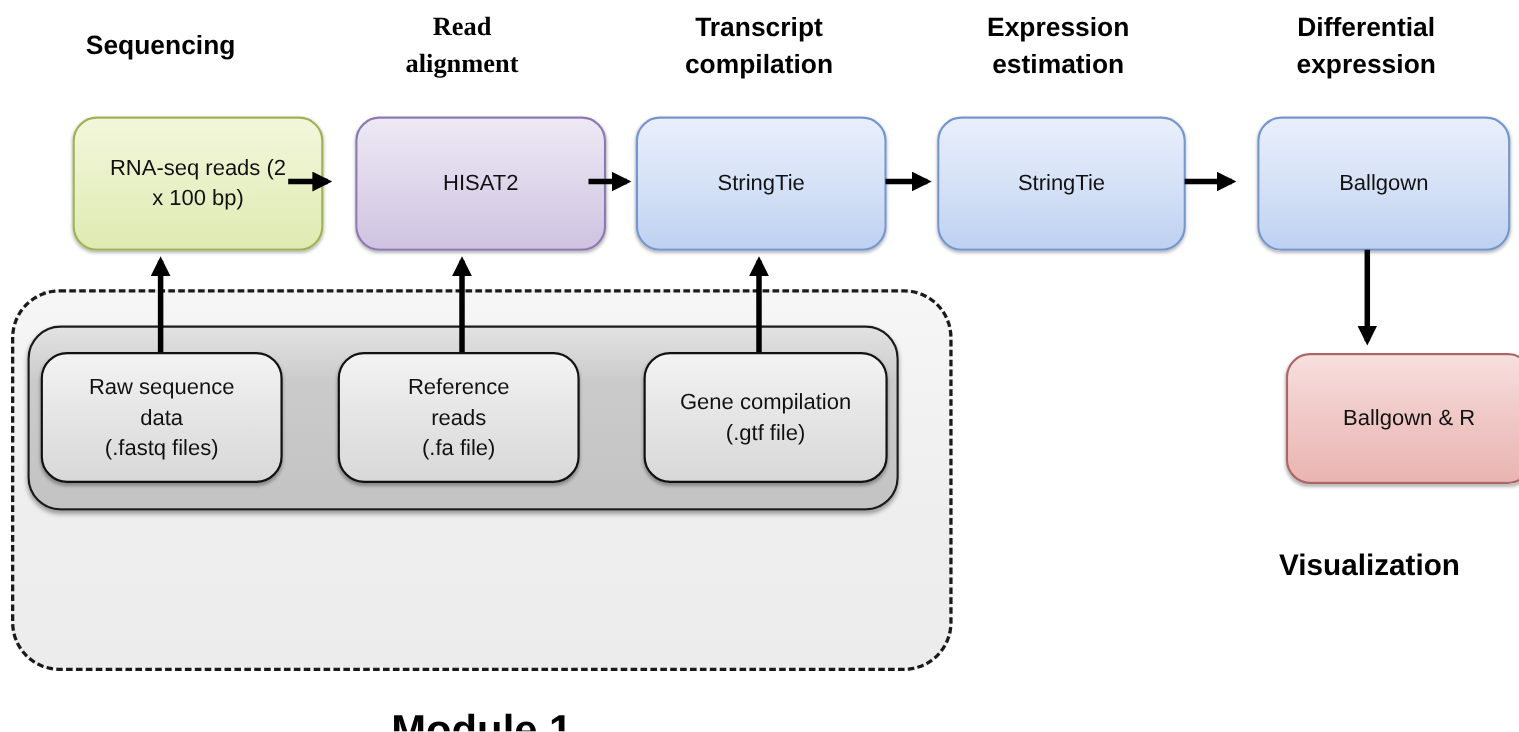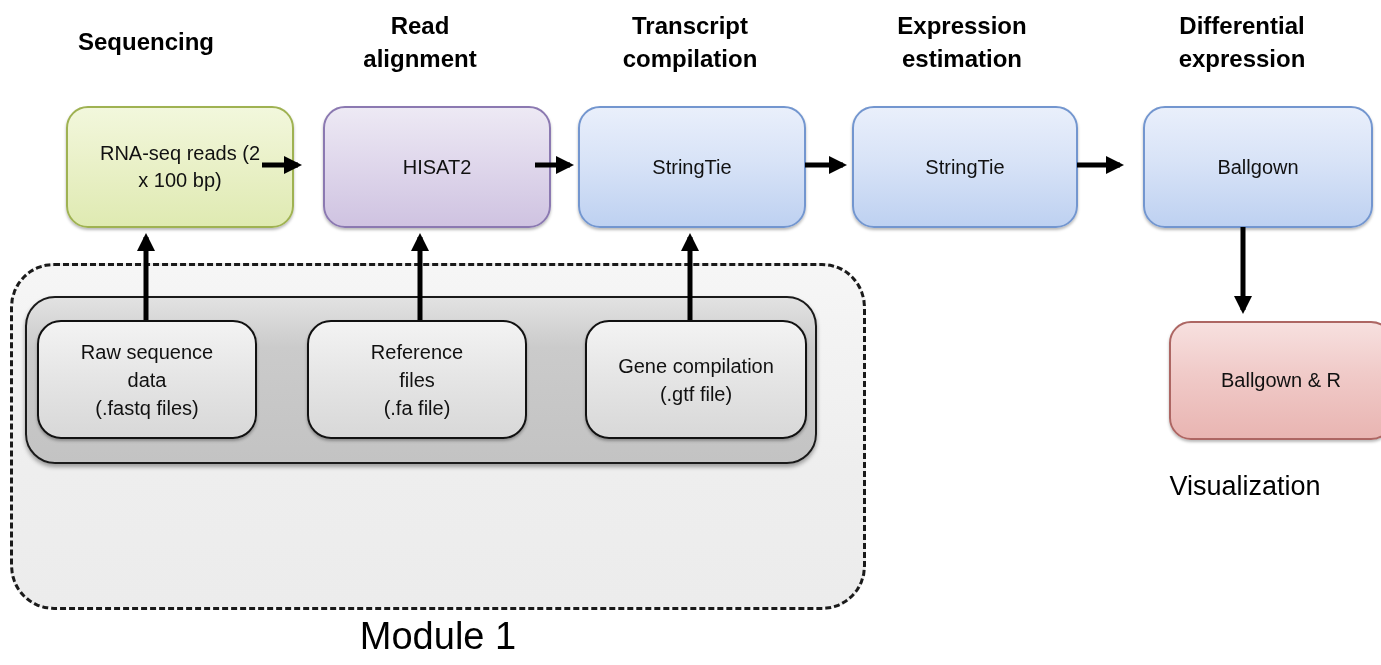--- a/index.html
+++ b/index.html
@@ -49,32 +49,32 @@
   .ibox {
     top:320px; height:115px; border-radius:24px;
     border:2px solid #111;
     background:linear-gradient(180deg,#f3f3f3 0%,#e6e6e6 45%,#d8d8d8 100%);
     box-shadow:0 2px 3px rgba(0,0,0,0.3);
     display:flex; align-items:center; justify-content:center;
     text-align:center; font-size:20px; line-height:1.4; color:#111;
     z-index:3;
   }
   .caption {
-    font-weight:normal; color:#000; text-align:left;
-    display:flex; align-items:center; justify-content:center;
+    font-weight:bold; color:#000; text-align:left;
+    display:flex; align-items:center; justify-content:center;margin-top:28px;
   }
   #arrow-layer { position:absolute; left:0; top:0; z-index:5; pointer-events:none; }
 </style>
 </head>
 <body>
 
 <div id="canvas">
 
   <div class="abs stage-header prelines" style="left:16px;">Sequencing</div>
-  <div class="abs stage-header prelines" style="left:290px;">Read
+  <div class="abs stage-header prelines" style="left:290px;font-family:Liberation Serif, serif;">Read
 alignment</div>
   <div class="abs stage-header prelines" style="left:560px;">Transcript
 compilation</div>
   <div class="abs stage-header prelines" style="left:832px;">Expression
 estimation</div>
   <div class="abs stage-header prelines" style="left:1112px;">Differential
 expression</div>
 
   <div class="abs pbox green prelines" style="left:35px;   width:224px;">RNA-seq reads (2
 x 100 bp)</div>
@@ -86,21 +86,21 @@
   <div class="abs pbox red" style="left:1133px; top:321px; width:220px; height:115px;">Ballgown &amp; R</div>
   <div class="abs caption" style="left:1120px; top:468px; width:250px; height:36px; font-size:27px;">Visualization</div>
 
   <div class="abs module-box"></div>
   <div class="abs inputs-tray"></div>
 
   <div class="abs ibox prelines" style="left:37px;  width:216px;">Raw sequence
 data
 (.fastq files)</div>
   <div class="abs ibox prelines" style="left:307px; width:216px;">Reference
-files
+reads
 (.fa file)</div>
   <div class="abs ibox prelines" style="left:585px; width:218px;">Gene compilation
 (.gtf file)</div>
 
   <div class="abs caption" style="left:312px; top:489px; width:200px; height:34px; font-size:26px;">Inputs</div>
   <div class="abs caption" style="left:313px; top:617px; width:250px; height:38px; font-size:38px;">Module 1</div>
 
   <svg id="arrow-layer" width="1381" height="665" viewBox="0 0 1381 665">
     <defs>
       <marker id="ah" markerUnits="userSpaceOnUse" markerWidth="22" markerHeight="22" refX="14" refY="9" orient="auto">

